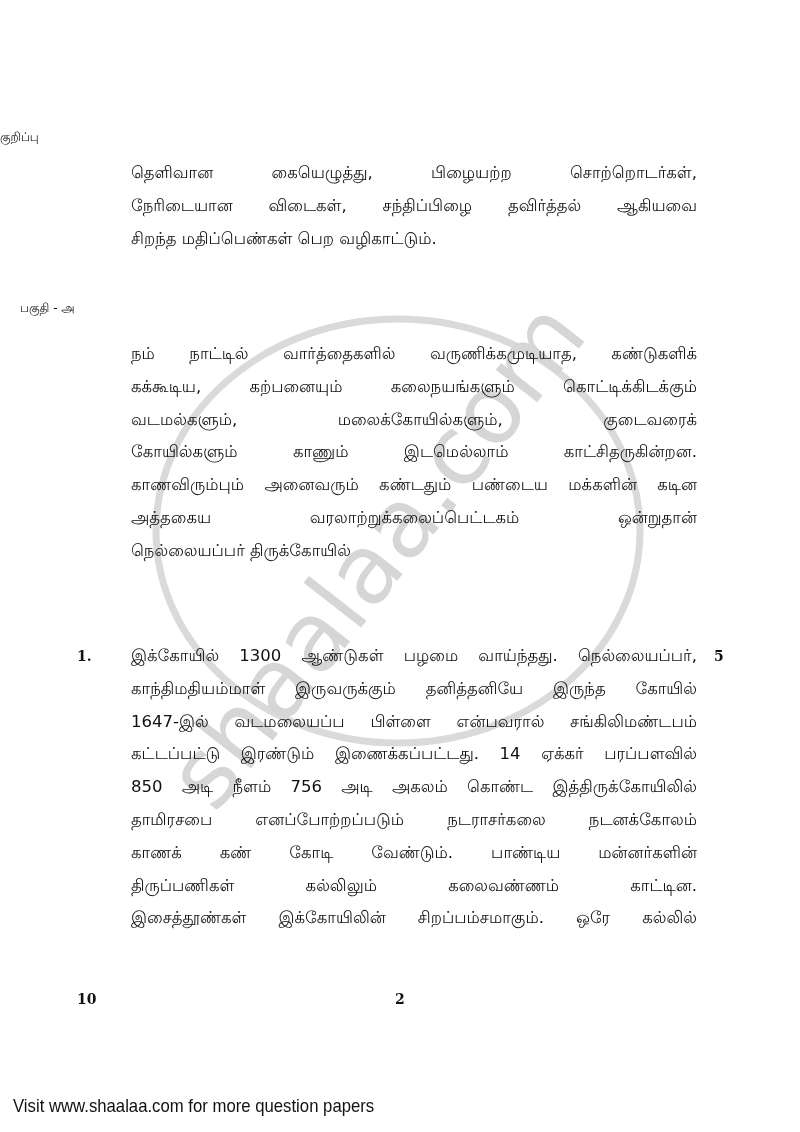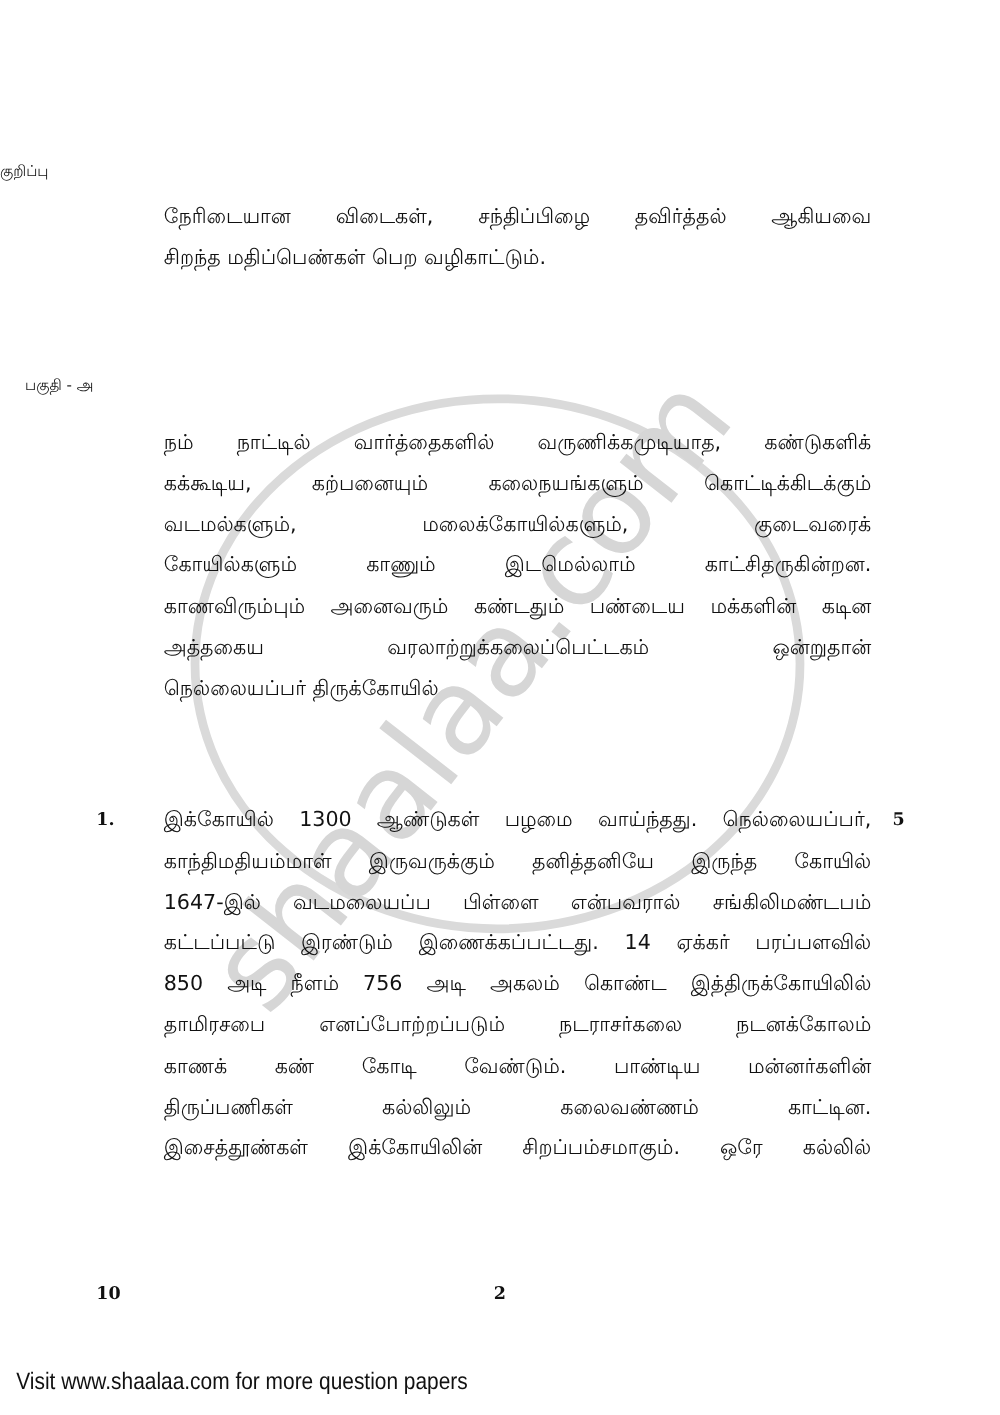--- a/index.html
+++ b/index.html
@@ -69,21 +69,20 @@
     font-weight: bold;
     font-size: 14px;
     line-height: 22px;
   }
   .footer-num {
     position: absolute;
     font-family: "DejaVu Serif", serif;
     font-weight: bold;
     font-size: 14px;
     line-height: 20px;
-    margin-top: 36px;
   }
   .visit {
     position: absolute;
     left: 13px;
     top: 1094px;
     font-family: "Liberation Sans", sans-serif;
     font-size: 19px;
     line-height: 24px;
     color: #111111;
     transform: scaleX(0.88);
@@ -96,20 +95,21 @@
 <svg class="watermark" viewBox="0 0 800 1132" xmlns="http://www.w3.org/2000/svg">
   <ellipse cx="398" cy="531" rx="242" ry="212" fill="none" stroke="#dadada" stroke-width="7"></ellipse>
   <text x="0" y="0" fill="#d6d6d6" font-family="DejaVu Sans, sans-serif" font-size="96" text-anchor="middle" transform="translate(402 575) rotate(-52)">shaalaa.com</text>
 </svg>
 
 <div class="page">
 
   <div class="heading" style="top:126px;">குறிப்பு</div>
 
   <div class="para" style="top:157px;">
+    <span class="line">தெளிவான கையெழுத்து, பிழையற்ற சொற்றொடர்கள்,</span>
     <span class="line">நேரிடையான விடைகள், சந்திப்பிழை தவிர்த்தல் ஆகியவை</span>
     <span class="line last">சிறந்த மதிப்பெண்கள் பெற வழிகாட்டும்.</span>
   </div>
 
   <div class="heading" style="top:297px;margin-left:20px;">பகுதி - அ</div>
 
   <div class="para" style="top:338px;">
     <span class="line">நம் நாட்டில் வார்த்தைகளில் வருணிக்கமுடியாத, கண்டுகளிக்</span>
     <span class="line">கக்கூடிய, கற்பனையும் கலைநயங்களும் கொட்டிக்கிடக்கும்</span>
     <span class="line">வடமல்களும், மலைக்கோயில்களும், குடைவரைக்</span>

